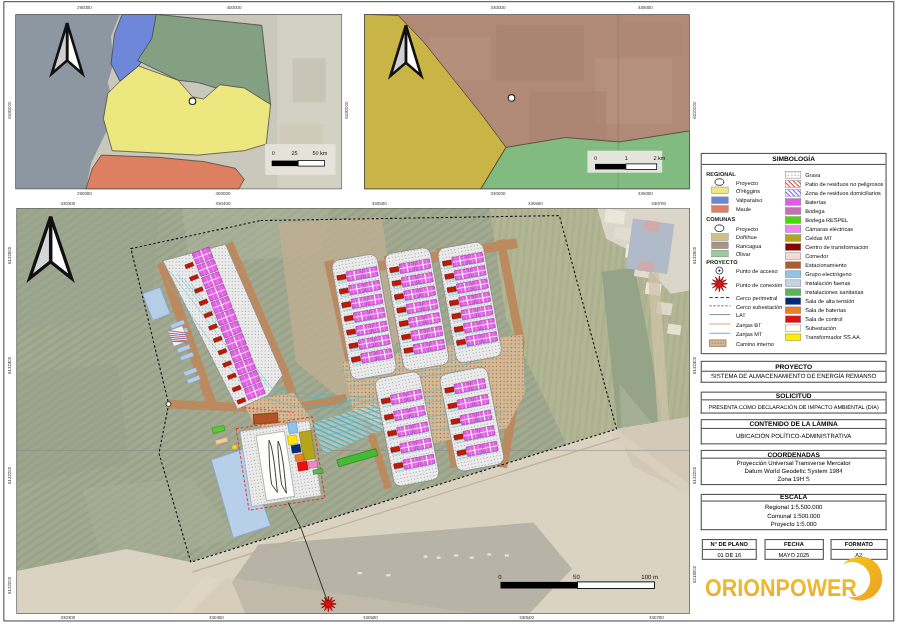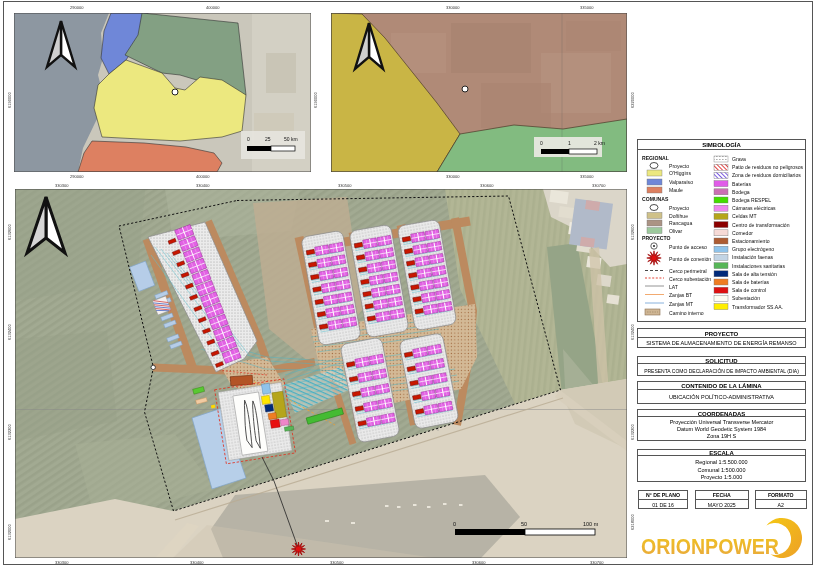--- a/index.html
+++ b/index.html
@@ -668,21 +668,21 @@
 </div>
 <div class="abs" style="left:695px;top:489.5px;width:53.5px;height:19px;border:1px solid #555;">
 <div class="hdr" style="font-size:5.2px;border-bottom:1px solid #555;padding:1px 0;">FECHA</div>
 <div style="font-size:5.2px;text-align:center;padding-top:2px;">MAYO 2025</div>
 </div>
 <div class="abs" style="left:755px;top:489.5px;width:51.5px;height:19px;border:1px solid #555;">
 <div class="hdr" style="font-size:5.2px;border-bottom:1px solid #555;padding:1px 0;">FORMATO</div>
 <div style="font-size:5.2px;text-align:center;padding-top:2px;">A2</div>
 </div>
 
-<div class="abs" style="left:637px;top:512px;width:176px;height:52px;">
+<div class="abs" style="left:637px;top:500px;width:176px;height:52px;">
 <svg width="176" height="52" viewBox="0 0 176 52">
 <defs>
 <linearGradient id="lg1" x1="0" y1="0" x2="0" y2="1">
 <stop offset="0" stop-color="#f0c41e"></stop>
 <stop offset="1" stop-color="#e9a83e"></stop>
 </linearGradient>
 <linearGradient id="lg2" x1="0" y1="0" x2="1" y2="1">
 <stop offset="0" stop-color="#f4c714"></stop>
 <stop offset="1" stop-color="#eda027"></stop>
 </linearGradient>

